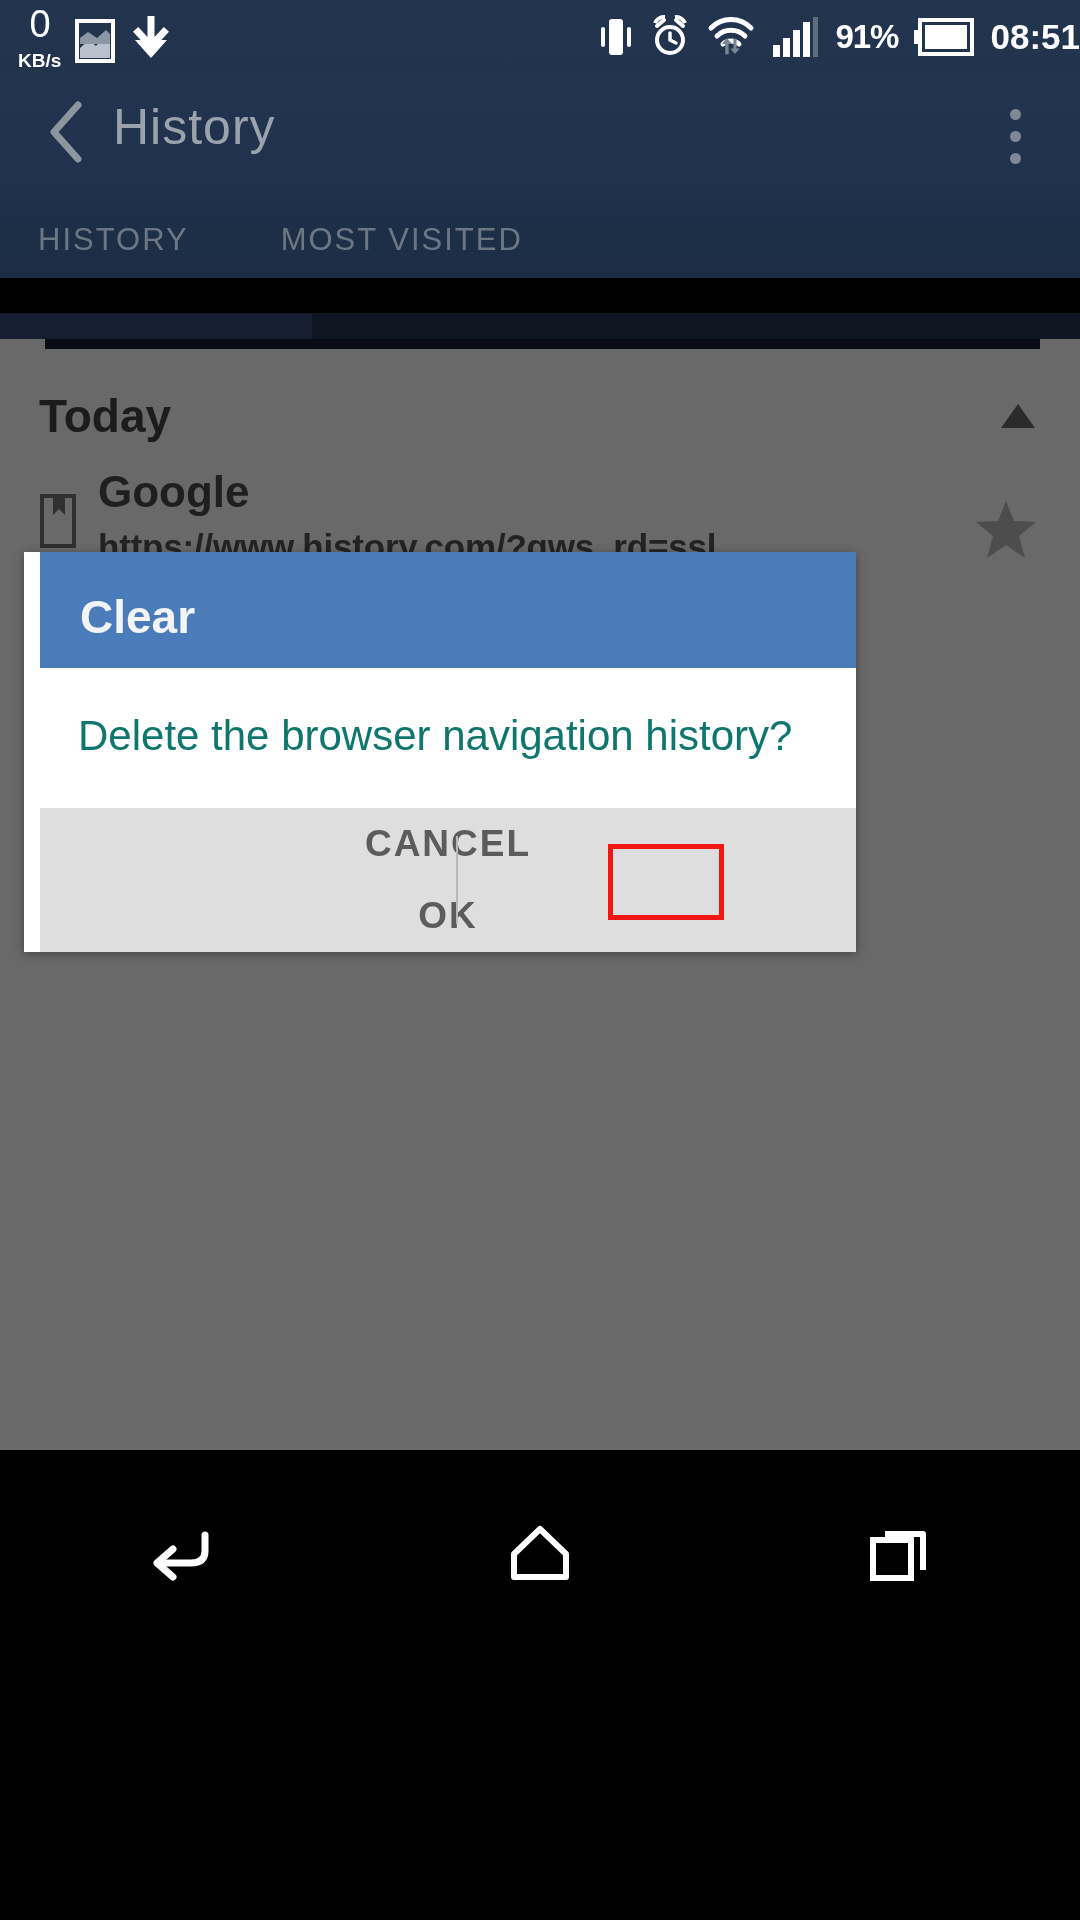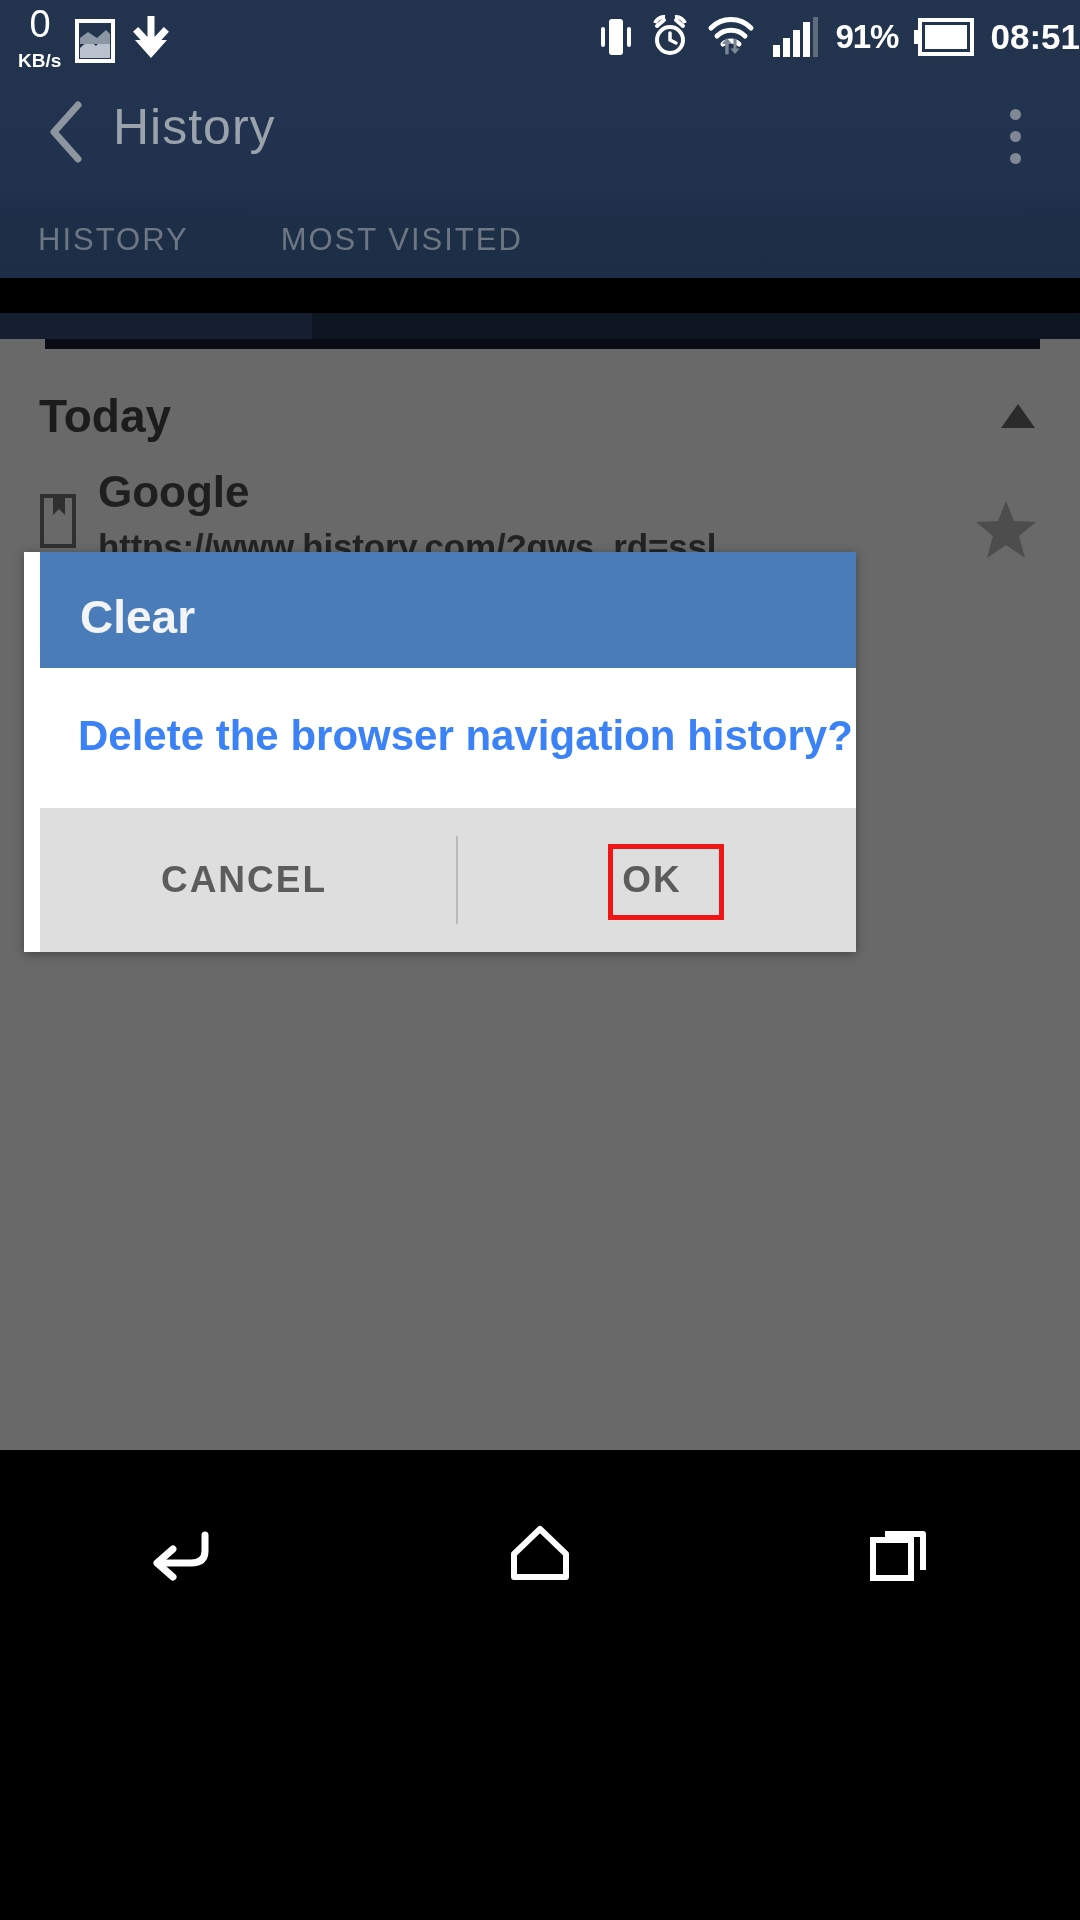--- a/index.html
+++ b/index.html
@@ -74,24 +74,24 @@
 
   
   #dialog{
     position:absolute; left:24px; top:552px; width:832px; height:400px;
     background:#fff; box-shadow:0 2px 10px rgba(0,0,0,0.35);padding-left:16px;
   }
   #dialog-header{ width:100%; height:116px; background:#4a7cba; position:relative; }
   #dialog-title{ position:absolute; left:40px; top:38px; font-size:46px; font-weight:700;
                  color:#f2f4f6; letter-spacing:0px; }
   #dialog-body{ width:100%; height:140px; background:#ffffff; position:relative; }
-  #dialog-message{ position:absolute; left:38px; top:44px; font-size:42px; font-weight:700;
-                   color:#3b82f6; letter-spacing:0px; }
+  #dialog-message{ position:absolute; left:38px; top:44px; font-size:42px; font-weight:400;
+                   color:#0f766e; letter-spacing:0px; }
   #dialog-buttons{ width:100%; height:144px; background:#dedede; position:relative;
-                   display:flex; align-items:center; }
+                   display:flex; align-items:center;flex-direction:column; }
   .dlg-btn{ flex:1; height:100%; display:flex; align-items:center; justify-content:center;
             font-size:37px; font-weight:700; letter-spacing:2px; color:#5c5c5c; background:transparent; border:none;
             font-family:"Liberation Sans", sans-serif; }
   #btn-divider{ position:absolute; left:416px; top:28px; width:2px; height:88px; background:#b9b9b9; }
   #ok-highlight{ position:absolute; left:568px; top:36px; width:116px; height:76px;
                  border:5px solid #f01616; pointer-events:none; }
 
   
   #nav-bar{ position:absolute; left:0; top:1450px; width:1080px; height:470px; background:#000; }
   #nav-icons{ position:absolute; left:0; top:50px; width:1080px; height:110px;

